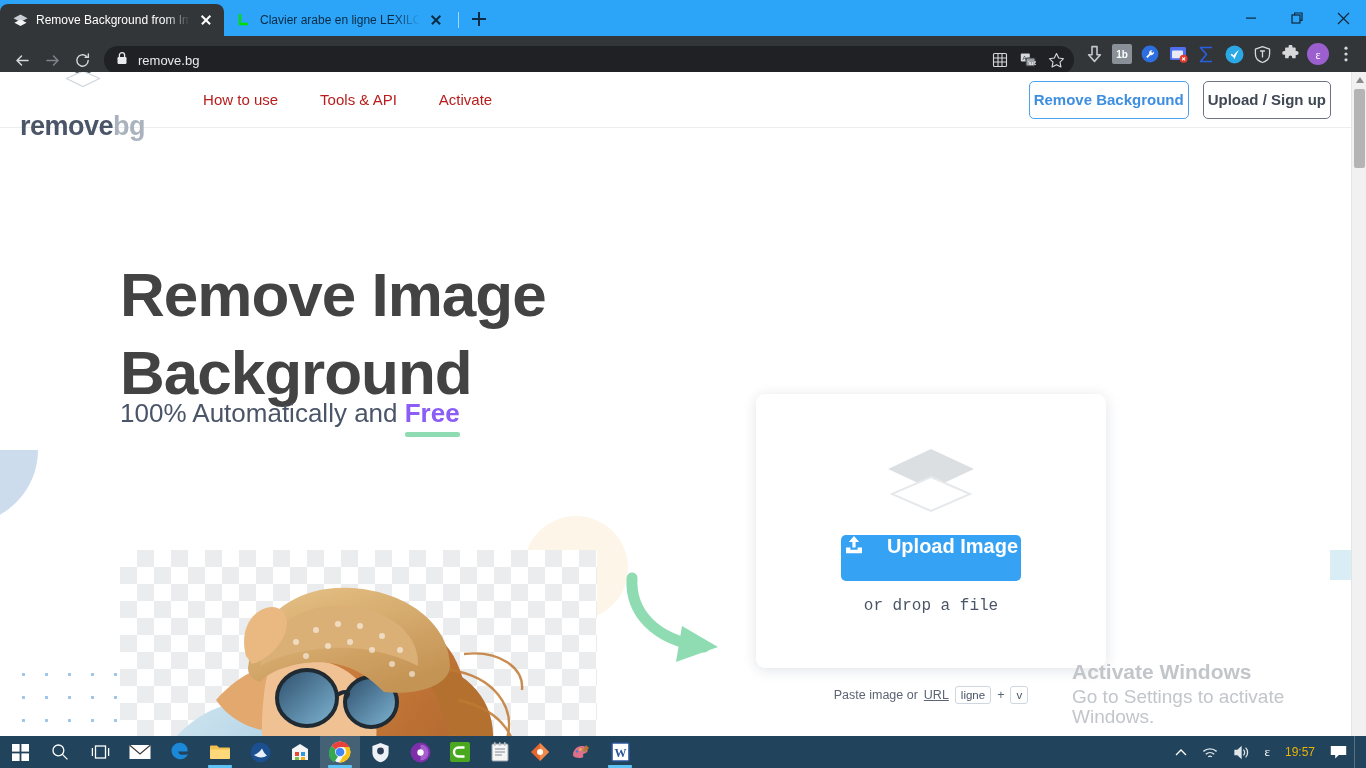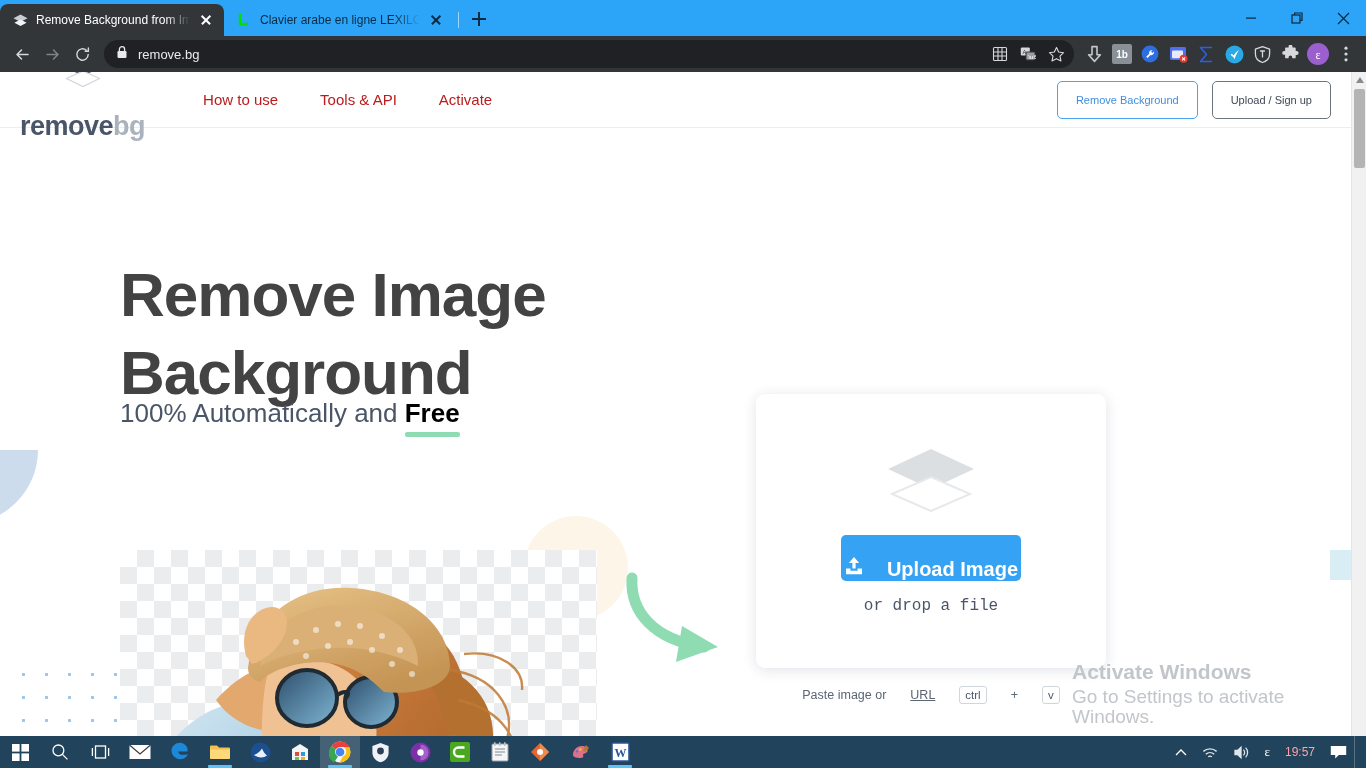--- a/index.html
+++ b/index.html
@@ -50,22 +50,22 @@
   .newtab::before, .newtab::after {
     content: ""; position: absolute; background: currentColor; left: 50%; top: 50%;
   }
   .newtab::before { width: 14px; height: 2px; margin: -1px 0 0 -7px; }
   .newtab::after  { width: 2px; height: 14px; margin: -7px 0 0 -1px; }
 
   .wincontrols { position: absolute; right: 0; top: 0; height: 36px; display: flex; }
   .wc { width: 46px; height: 36px; display: flex; align-items: center; justify-content: center; color: #10263a; }
 
   .toolbar {
-    height: 36px; background: #323639; display: flex; align-items: center;
-    padding: 0 8px; gap: 2px;
+    height: 36px; background: #323639; display: flex; 
+    padding: 10px 8px; gap: 2px;
   }
   .tb-btn {
     width: 28px; height: 28px; display: flex; align-items: center; justify-content: center;
     color: #d6d8da; border-radius: 50%; flex: 0 0 28px;
   }
   .tb-btn.dim { color: #7f8488; }
   .omnibox {
     flex: 1 1 auto; height: 28px; background: #202124; border-radius: 14px;
     display: flex; align-items: center; gap: 10px; padding: 0 12px; margin: 0 6px;
     position: relative;
@@ -95,39 +95,39 @@
   }
   .brand { display: flex; align-items: center; gap: 14px; margin-left: 0; flex-direction: column; }
   .brand-mark { width: 40px; height: 34px; position: relative; flex: 0 0 40px; }
   .brand-text { font-size: 27px; font-weight: 700; letter-spacing: -.5px; }
   .brand-text .a { color: #4a5568; }
   .brand-text .b { color: #aab3bd; }
   .site-nav { display: flex; align-items: center; gap: 42px; margin-left: 58px; }
   .site-nav a { font-size: 15px; color: #b91c1c; text-decoration: none; }
   .header-right { margin-left: auto; display: flex; align-items: center; gap: 14px; }
   .btn-outline {
-    height: 38px; padding: 0 18px; border-radius: 5px; display: flex; align-items: center;
-    font-size: 11px; font-weight: 400; background: #fff;
+    height: 38px; padding: 0 4px; border-radius: 5px; display: flex; align-items: center;
+    font-size: 15px; font-weight: 700; background: #fff;
   }
   .btn-outline.blue { border: 1.5px solid #4aa3f0; color: #3d8ee0; }
   .btn-outline.dark { border: 1.5px solid #6b7480; color: #3f4854; }
 
   
   .hero { position: relative; padding: 0 0 0 0; height: 608px; }
   .hero-title {
     position: absolute; left: 120px; top: 108px; width: 620px;
     font-size: 62px; line-height: 1.26; font-weight: 800; color: #434343;
     letter-spacing: -1px;
     margin-top: 20px;
   }
   .hero-sub {
     position: absolute; left: 120px; top: 270px;
     font-size: 26px; color: #4a5568; font-weight: 400;
   }
-  .hero-sub b { font-weight: 700; color: #000000; position: relative; }
+  .hero-sub b { font-weight: 700; color: #8b5cf6; position: relative; }
   .hero-sub b::after {
     content: ""; position: absolute; left: 0; right: 0; bottom: -9px; height: 5px;
     background: #8fdcb3; border-radius: 2px;
   }
 
   .hero-photo {
     position: absolute; left: 120px; top: 422px; width: 477px; height: 300px;
     overflow: hidden;
     background-color: #ffffff;
     background-image:
@@ -161,26 +161,26 @@
   .upload-wrap { position: absolute; left: 756px; top: 266px; width: 350px; }
   .upload-card {
     width: 350px; height: 274px; background: #fff; border-radius: 9px;
     box-shadow: 0 2px 14px rgba(22,40,70,.13);
     display: flex; flex-direction: column; align-items: center; justify-content: center;
   }
   .stack-icon { width: 92px; height: 66px; position: relative; margin-bottom: 22px; }
   .btn-upload {
     height: 46px; padding: 0 3px; background: #36a2f4; color: #fff; border: none;
     border-radius: 5px; font-size: 20px; font-weight: 700; display: flex;
-    align-items: flex-end; gap: 23px; font-family: "Liberation Sans", sans-serif;
+    align-items: flex-start; gap: 23px; font-family: "Liberation Sans", sans-serif;
   }
   .drop-text { margin-top: 16px; font-size: 16px; color: #4a5568; font-family: Liberation Mono, monospace; }
   .paste-row {
     margin-top: 18px; display: flex; align-items: center; justify-content: center;
-    gap: 24px; font-size: 12.5px; color: #5b6573;
+    gap: 6px; font-size: 12.5px; color: #5b6573;
   }
   .paste-row u { text-decoration: underline; }
   .key {
     border: 1px solid #cfd6dd; border-radius: 3px; padding: 1px 5px; font-size: 11.5px;
     background: #fff; color: #4a5568; line-height: 14px;
   }
 
   
   .activate { position: absolute; left: 1072px; top: 659px; color: #c2c6ca; }
   .activate .t1 { font-size: 21px; line-height: 26px; font-weight: 700; }
@@ -203,21 +203,21 @@
     width: 40px; height: 32px; display: flex; align-items: center; justify-content: center;
     position: relative; flex: 0 0 40px;
   }
   .tb-item.open::after {
     content: ""; position: absolute; bottom: 0; left: 8px; right: 8px; height: 3px;
     background: #5fc2f5; border-radius: 1px;
   }
   .tb-item.active { background: rgba(255,255,255,.16); }
   .tray { margin-left: auto; display: flex; align-items: center; gap: 0; padding-right: 4px; color: #fff; }
   .tray-i { height: 32px; display: flex; align-items: center; justify-content: center; padding: 0 7px; }
-  .clock { font-size: 12px; color: #fca5a5; padding: 0 8px; line-height: 14px; }
+  .clock { font-size: 12px; color: #eab308; padding: 0 8px; line-height: 14px; }
   .show-desktop { width: 8px; height: 32px; border-left: 1px solid rgba(255,255,255,.25); }
 </style>
 </head>
 <body>
 
 <div id="browser-window">
 
   <div class="tabstrip">
     <div class="tab active">
       <span class="tab-favicon">
@@ -517,21 +517,21 @@
                 </svg>
               </span>
               <span>Upload Image</span>
             </button>
             <div class="drop-text">or drop a file</div>
           </div>
 
           <div class="paste-row">
             <span>Paste image or </span>
               <u>URL</u>
-            <span class="key">ctrl</span>
+            <span class="key">ligne</span>
             <span>+</span>
             <span class="key">v</span>
           </div>
         </div>
 
       </div>
     </div>
   </div>
 
   <div class="activate">

